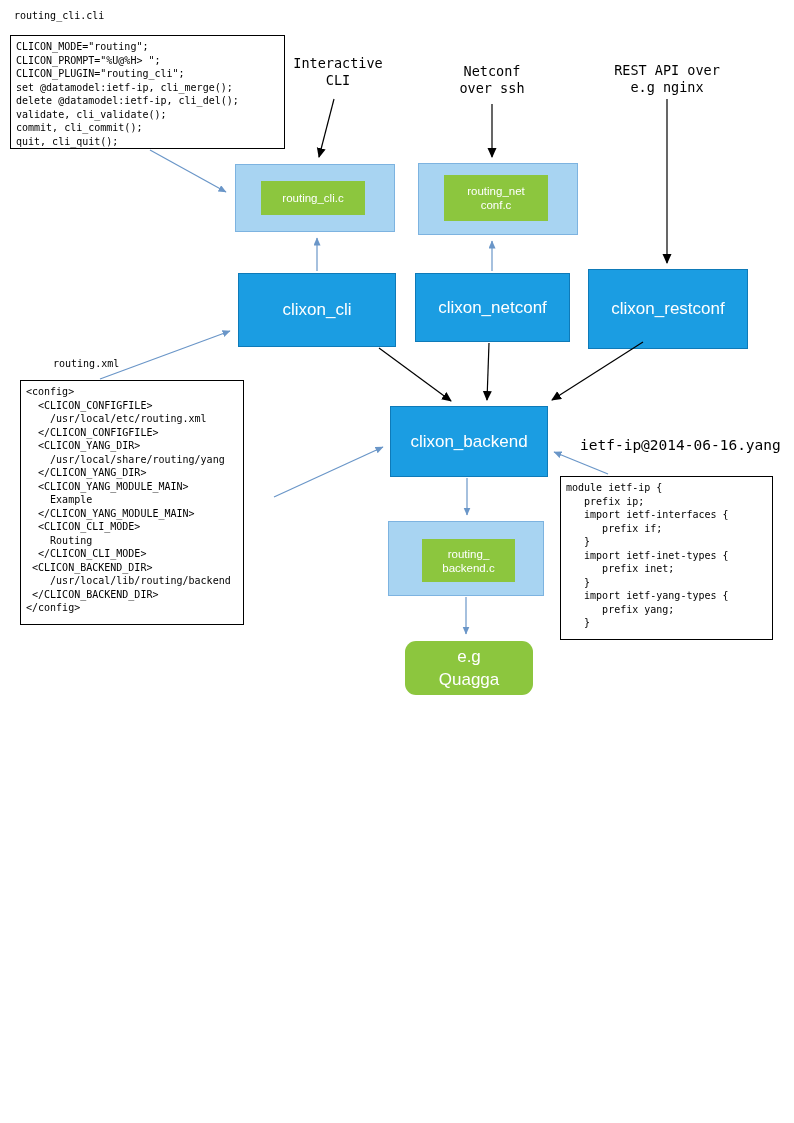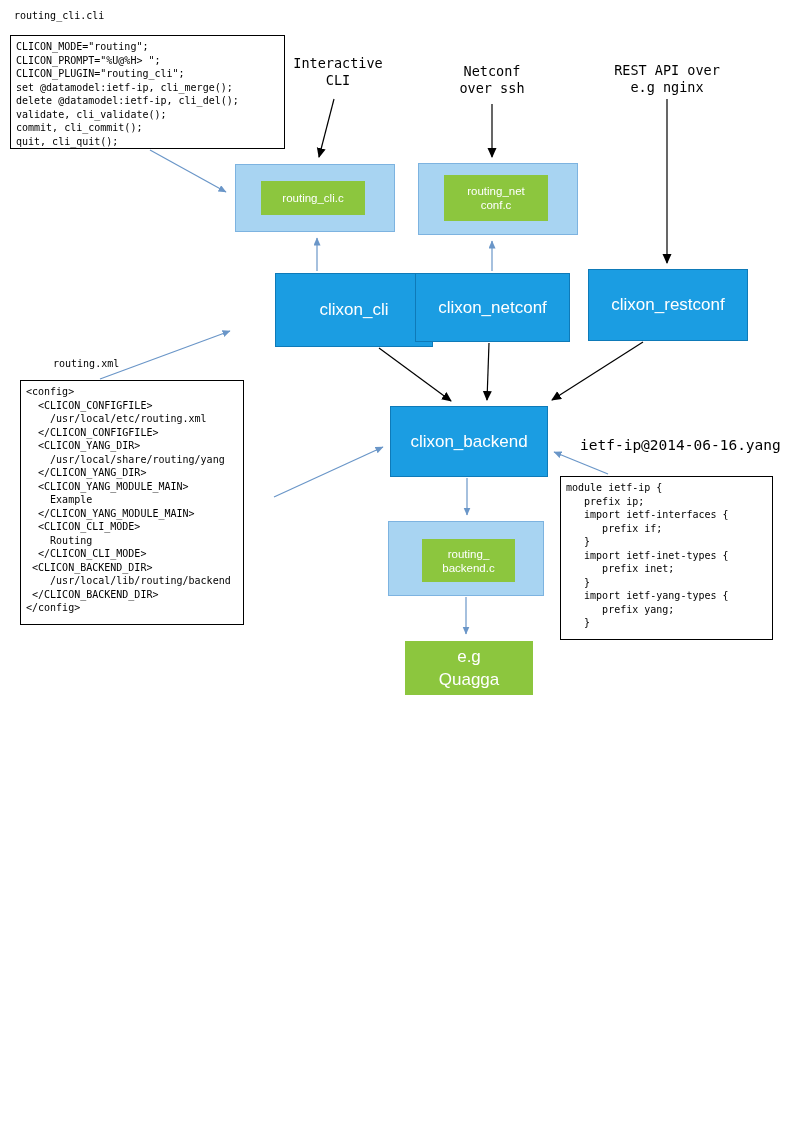--- a/index.html
+++ b/index.html
@@ -114,26 +114,26 @@
   </div>
   <div class="container-blue" style="left:388px;top:521px;width:156px;height:75px;">
     <div class="plugin-green" style="left:33px;top:17px;width:93px;height:43px;">routing_
 backend.c</div>
   </div>
   <div class="container-blue" style="left:418px;top:163px;width:160px;height:72px;">
     <div class="plugin-green" style="left:25px;top:11px;width:104px;height:46px;">routing_net
 conf.c</div>
   </div>
 
-  <div class="node node-blue" style="left:238px;top:273px;width:158px;height:74px;margin-left:37px;">clixon_cli</div>
+  <div class="node node-blue" style="left:238px;top:273px;width:158px;height:74px;">clixon_cli</div>
   <div class="node node-blue" style="left:415px;top:273px;width:155px;height:69px;">clixon_netconf</div>
-  <div class="node node-blue" style="left:588px;top:269px;width:160px;height:72px;text-align:center;">clixon_restconf</div>
+  <div class="node node-blue" style="left:588px;top:269px;width:160px;height:80px;text-align:center;">clixon_restconf</div>
   <div class="node node-blue" style="left:390px;top:406px;width:158px;height:71px;">clixon_backend</div>
 
-  <div class="node green-node" style="left:405px;top:641px;width:128px;height:54px;">e.g
+  <div class="node green-node" style="left:405px;top:641px;width:128px;height:54px;border-radius:11px;">e.g
 Quagga</div>
 
   <svg class="arrows" width="794" height="1123" viewBox="0 0 794 1123">
     <defs>
       <marker id="mk-black" markerUnits="userSpaceOnUse" markerWidth="12" markerHeight="10" refX="9" refY="4.5" orient="auto">
         <path class="mk-black" d="M0,0 L10,4.5 L0,9 Z"></path>
       </marker>
       <marker id="mk-blue" markerUnits="userSpaceOnUse" markerWidth="10" markerHeight="8" refX="7.5" refY="3.5" orient="auto">
         <path class="mk-blue" d="M0,0 L8,3.5 L0,7 Z"></path>
       </marker>

